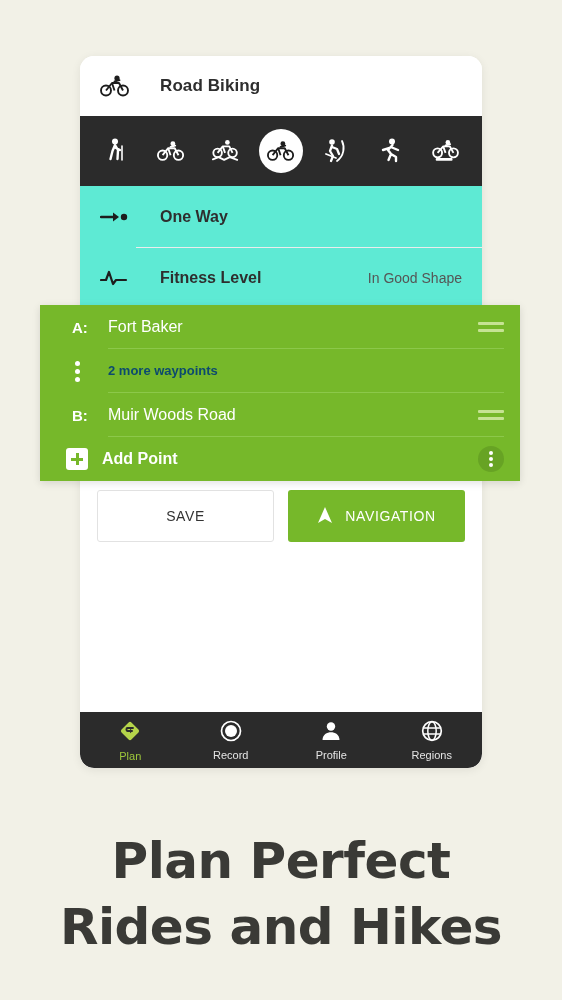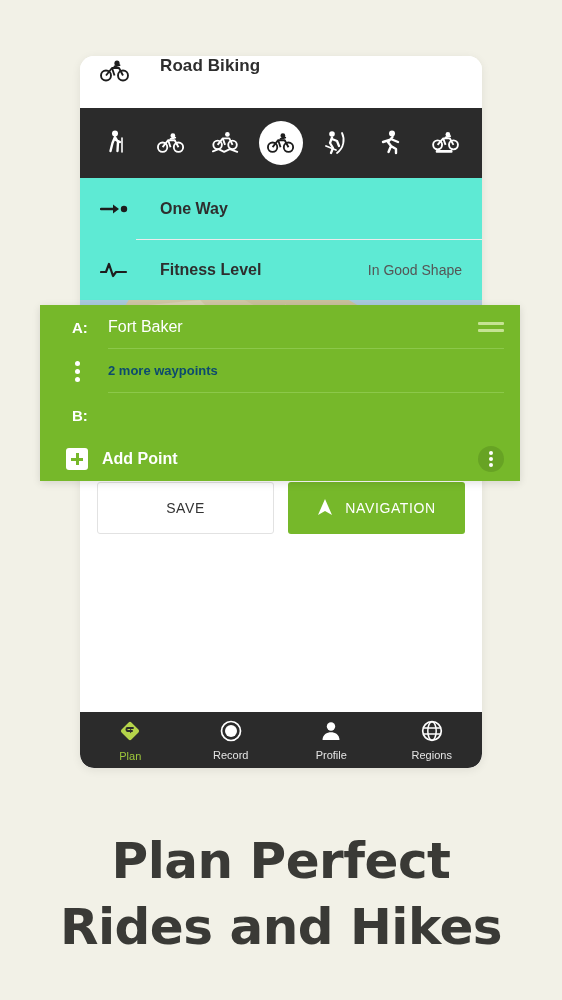--- a/index.html
+++ b/index.html
@@ -24,22 +24,23 @@
     width: 402px;
     height: 712px;
     background: #ffffff;
     border-radius: 14px;
     overflow: hidden;
     box-shadow: 0 2px 10px rgba(0,0,0,0.08);
   }
 
   
   .header {
-    height: 52px;
-    display: flex;
+    height: 60px;
+    display: flex;
+    align-items: center;
     padding: 0 20px;
     background: #ffffff;
   }
   .header-icon {
     width: 34px;
     height: 30px;
     flex: 0 0 34px;
     display: flex;
     align-items: center;
     justify-content: flex-start;
@@ -590,20 +591,27 @@
         <i></i>
         <i></i>
       </span>
     <span class="wp-body">
       <span class="wp-sub">2 more waypoints</span>
     </span>
   </div>
 
   <div class="wp-row">
     <span class="wp-key">B:</span>
+    <span class="wp-body">
+      <span class="wp-name">Muir Woods Road</span>
+      <span class="drag-handle">
+          <i></i>
+          <i></i>
+        </span>
+    </span>
   </div>
 
   <div class="wp-row" style="padding-left:22px;">
     <span class="plus-box"></span>
     <span class="wp-body">
       <span class="wp-add-label">Add Point</span>
       <span class="kebab-btn">
           <i></i>
           <i></i>
           <i></i>

